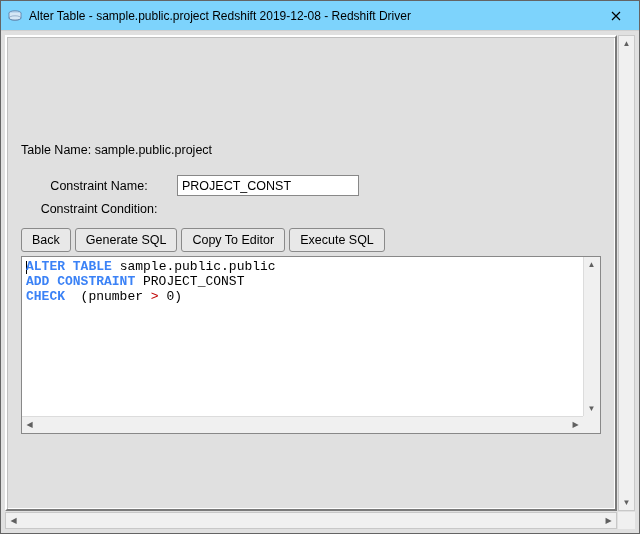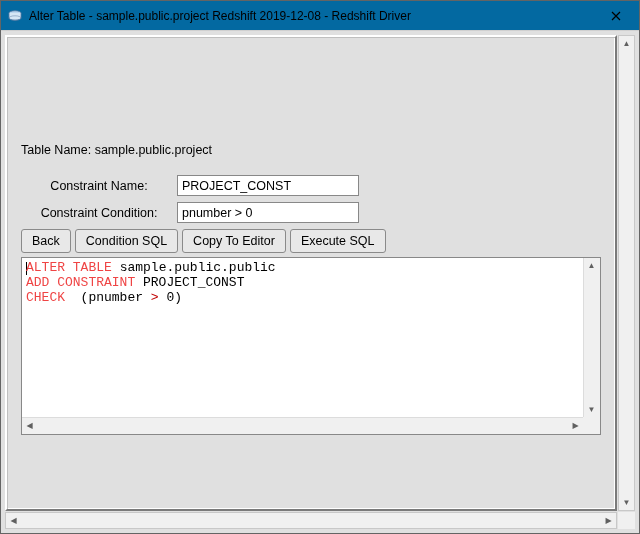--- a/index.html
+++ b/index.html
@@ -12,21 +12,21 @@
     overflow: hidden;
   }
   .window {
     width: 640px; height: 534px;
     border: 1px solid #646464;
     display: flex; flex-direction: column;
     background: #fff;
   }
   .titlebar {
     height: 30px;
-    background: #0369a1;
+    background: #7dd3fc;
     display: flex; align-items: center;
     padding: 0 0 0 6px;
     border-bottom: 1px solid #d0d0d0;
   }
   .titlebar .icon {
     width: 16px; height: 16px;
     margin-right: 6px;
     flex-shrink: 0;
   }
   .titlebar .title {
@@ -116,20 +116,21 @@
     width: 182px;
     height: 21px;
     border: 1px solid #888;
     padding: 1px 4px;
     font-family: inherit;
     font-size: 12.5px;
     background: #fff;
   }
   .button-row {
     display: flex; gap: 4px;
+    margin-top: 6px;
     margin-bottom: 4px;
   }
   .btn {
     height: 24px;
     padding: 0 10px;
     background: #e8e8e8;
     border: 1px solid #8a8a8a;
     border-radius: 3px;
     font-family: inherit;
     font-size: 12.5px;
@@ -150,21 +151,21 @@
   .sql-text {
     flex: 1;
     padding: 2px 4px;
     font-family: "Courier New", monospace;
     font-size: 13px;
     line-height: 15px;
     white-space: pre;
     overflow: hidden;
     color: #000;
   }
-  .kw { color: #ef4444; font-weight: normal; margin-top: 16px; }
+  .kw { color: #3b82f6; font-weight: bold; margin-top: 16px; }
   .op { color: #c00000; }
   .cursor {
     border-left: 1px solid #000;
     margin-right: -1px;
     display: inline-block;
     height: 13px;
     vertical-align: text-bottom;
   }
   .sql-vscroll {
     width: 17px;
@@ -213,26 +214,25 @@
         <div class="spacer-top"></div>
 
         <div class="row-label">Table Name: sample.public.project</div>
 
         <div class="form-row">
           <span class="lbl">Constraint Name:</span>
           <input type="text" value="PROJECT_CONST" style="">
         </div>
         <div class="form-row">
           <span class="lbl">Constraint Condition:</span>
-          <input type="text" value="pnumber &gt; 0" style="">
         </div>
 
         <div class="button-row">
           <button class="btn">Back</button>
-          <button class="btn">Condition SQL</button>
+          <button class="btn">Generate SQL</button>
           <button class="btn">Copy To Editor</button>
           <button class="btn">Execute SQL</button>
         </div>
 
         <div class="sql-wrap">
           <div class="sql-body">
             <div class="sql-text"><span class="cursor"></span><span class="kw">ALTER TABLE</span><span> sample.public.public</span>
 <span class="kw">ADD CONSTRAINT</span><span> PROJECT_CONST</span>
 <span class="kw">CHECK</span><span>  (pnumber </span><span class="op">&gt;</span><span> 0)</span></div>
             <div class="sql-vscroll">

